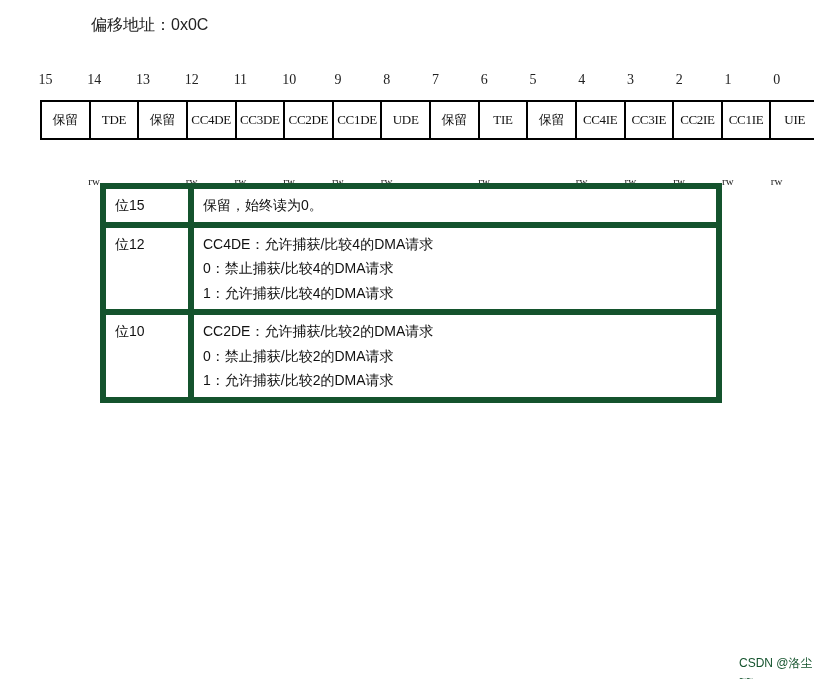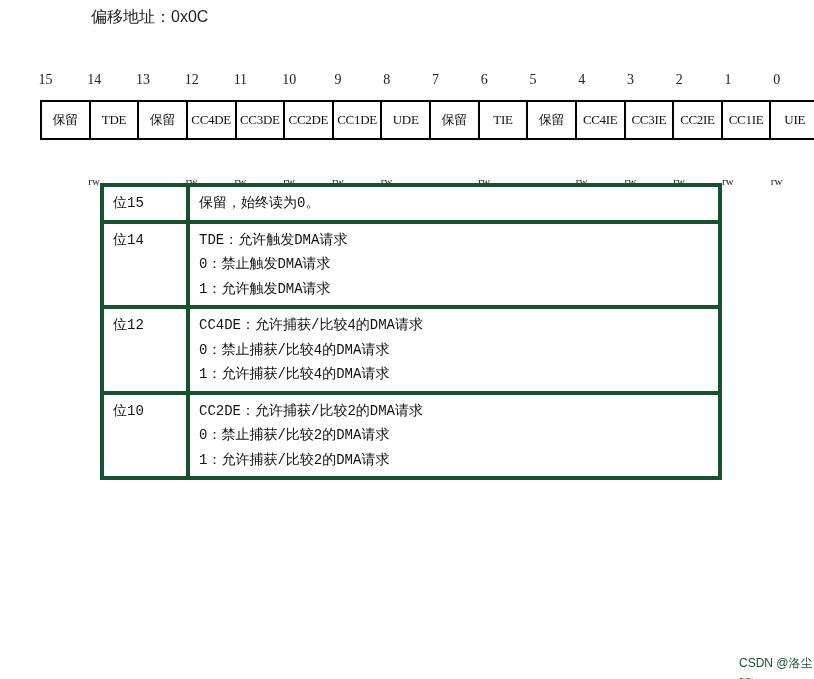--- a/index.html
+++ b/index.html
@@ -1,26 +1,26 @@
 <!DOCTYPE html>
 <html><head>
 <meta charset="utf-8">
 <style>
   html, body { margin:0; padding:0; background:#ffffff; }
   body { width:814px; height:679px; position:relative; overflow:hidden; font-family:"Liberation Sans","DejaVu Sans",sans-serif; color:#111; }
-  .hdr { position:absolute; left:91px; top:6px; font-size:16px; line-height:22px; color:#222; }
+  .hdr { position:absolute; left:91px; top:14px; font-size:16px; line-height:22px; color:#222; }
   .bitnums { position:absolute; left:21px; top:72px; width:780px; display:flex; }
   .bitnums div { flex:1; text-align:center; font-family:"Liberation Serif","DejaVu Serif",serif; font-size:14px; color:#222; }
   .reg { position:absolute; left:21px; top:100px; width:776px; height:36px; border:2px solid #000; display:flex;margin-left:19px; }
   .reg .cell { flex:1; border-right:2px solid #000; display:flex; align-items:center; justify-content:center; font-family:"Liberation Serif","DejaVu Serif",serif; font-size:13px; letter-spacing:-0.3px; white-space:nowrap; overflow:hidden; }
   .reg .cell:last-child { border-right:none; }
   .rw { position:absolute; left:21px; top:143px; width:780px; display:flex;margin-top:32px; }
   .rw div { flex:1; text-align:center; font-family:"Liberation Serif","DejaVu Serif",serif; font-size:11px; color:#222; height:14px; }
   table.desc { position:absolute; left:100px; top:183px; width:622px; border-collapse:collapse; font-size:14px; }
-  table.desc td { border:4px solid #14532d; vertical-align:top; padding:4px 16px 4px 9px; line-height:24.5px;font-family:Liberation Mono, monospace; }
+  table.desc td { border:6px solid #14532d; vertical-align:top; padding:4px 16px 4px 9px; line-height:24.5px; }
   table.desc td.bit { width:57px; }
   .line { display:block; }
   .wm { position:absolute; left:739px; top:655px; font-size:12px; color:#14532d; }
 </style>
 </head>
 <body>
 
 <div class="hdr">
   <div>偏移地址：0x0C</div>
 </div>
@@ -84,28 +84,20 @@
 
 <table class="desc">
   <tbody>
       <tr>
     <td class="bit">位15</td>
     <td>
       <span class="line">保留，始终读为0。</span>
     </td>
   </tr>
   <tr>
-    <td class="bit">位14</td>
-    <td>
-      <span class="line">TDE：允许触发DMA请求</span>
-      <span class="line">0：禁止触发DMA请求</span>
-      <span class="line">1：允许触发DMA请求</span>
-    </td>
-  </tr>
-  <tr>
     <td class="bit">位12</td>
     <td>
       <span class="line">CC4DE：允许捕获/比较4的DMA请求</span>
       <span class="line">0：禁止捕获/比较4的DMA请求</span>
       <span class="line">1：允许捕获/比较4的DMA请求</span>
     </td>
   </tr>
   <tr>
     <td class="bit">位10</td>
     <td>

